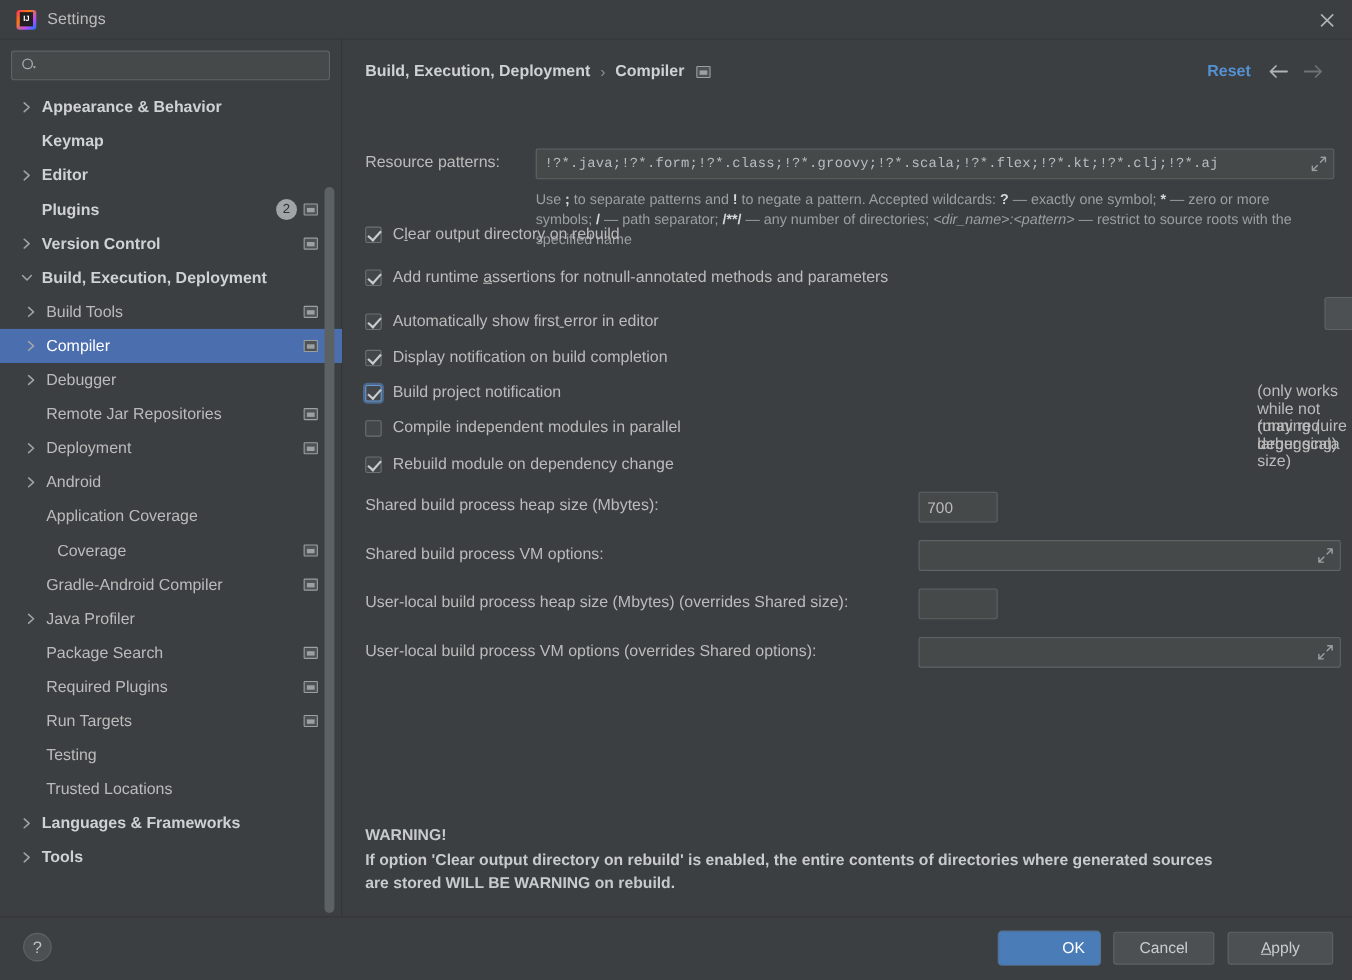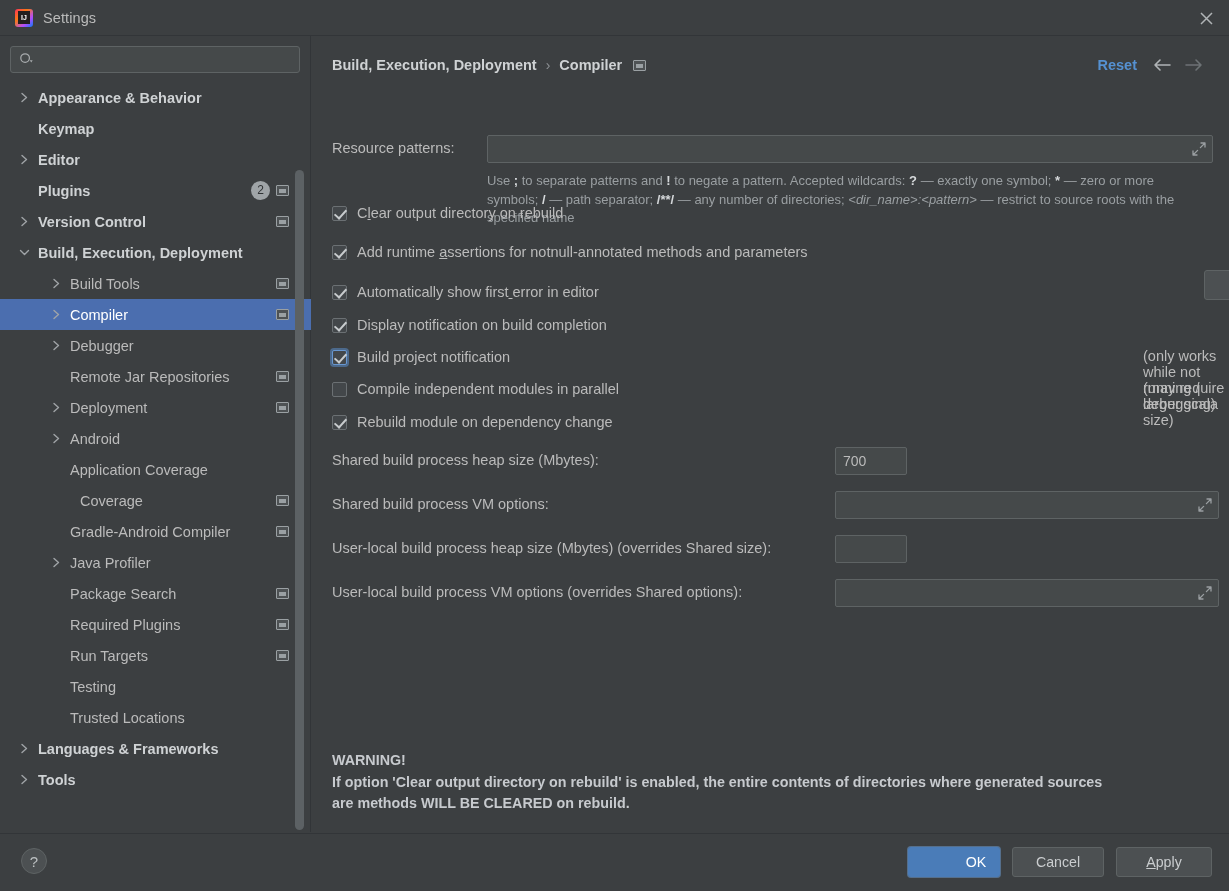--- a/index.html
+++ b/index.html
@@ -87,21 +87,21 @@
   .modicon {
     width: 13px; height: 11px; border: 1px solid #9aa0a3; border-radius: 1px;
     flex: 0 0 auto; position: relative; background: #4e5254;
   }
   .modicon::after {
     content: ""; position: absolute; left: 2px; top: 3px; right: 2px; bottom: 2px;
     background: #9aa0a3;
   }
   
   .ind0 { padding-left: 18px; }
-  .ind1 { padding-left: 50px; }
+  .ind1 { padding-left: 22px; }
 
   
   #sb-track {
     position: absolute; right: 3px; top: 52px; width: 9px; height: 778px;
     background: transparent;
   }
   #sb-thumb {
     position: absolute; right: 3px; top: 82px; width: 9px; height: 660px;
     background: #5c6164; border-radius: 5px; cursor: pointer;
   }
@@ -479,20 +479,21 @@
     <span id="nav-fwd">
       <svg width="20" height="14" viewBox="0 0 20 14" aria-hidden="true">
         <path d="M2 7 H17 M12 2 L17 7 L12 12" stroke="#6d7275" stroke-width="1.6" fill="none" stroke-linecap="round" stroke-linejoin="round"></path>
       </svg>
     </span>
   </div>
 
   <div id="resource-row">
     <span class="field-label">Resource patterns:</span>
     <div id="res-input-wrap">
+      <input id="res-input" type="text" value="!?*.java;!?*.form;!?*.class;!?*.groovy;!?*.scala;!?*.flex;!?*.kt;!?*.clj;!?*.aj" style="">
       <span class="expand-icn">
         <svg width="14" height="14" viewBox="0 0 14 14" aria-hidden="true">
           <path d="M13 1 L8.4 5.6 M13 1 L13 5 M13 1 L9 1" stroke="#9a9fa2" stroke-width="1.3" fill="none" stroke-linecap="round"></path>
           <path d="M1 13 L5.6 8.4 M1 13 L1 9 M1 13 L5 13" stroke="#9a9fa2" stroke-width="1.3" fill="none" stroke-linecap="round"></path>
         </svg>
       </span>
     </div>
   </div>
 
   <div id="help-text">Use <b>;</b> to separate patterns and <b>!</b> to negate a pattern. Accepted wildcards: <b>?</b> — exactly one symbol; <b>*</b> — zero or more symbols; <b>/</b> — path separator; <b>/**/</b> — any number of directories; <i>&lt;dir_name&gt;:&lt;pattern&gt;</i> — restrict to source roots with the specified name</div>
@@ -553,21 +554,21 @@
         <div class="wide-input"><input type="text" placeholder="" style=""><span class="expand-icn"><svg width="14" height="14" viewBox="0 0 14 14" aria-hidden="true">
               <path d="M13 1 L8.4 5.6 M13 1 L13 5 M13 1 L9 1" stroke="#9a9fa2" stroke-width="1.3" fill="none" stroke-linecap="round"></path>
               <path d="M1 13 L5.6 8.4 M1 13 L1 9 M1 13 L5 13" stroke="#9a9fa2" stroke-width="1.3" fill="none" stroke-linecap="round"></path>
             </svg></span></div>
       </div>
     </div>
 
   <div id="warning-block">
     <div>WARNING!</div>
     <div>If option 'Clear output directory on rebuild' is enabled, the entire contents of directories where generated sources</div>
-    <div>are methods WILL BE CLEARED on rebuild.</div>
+    <div>are stored WILL BE WARNING on rebuild.</div>
   </div>
 </div>
 
 <div id="bottombar">
   <div id="help-btn">?</div>
   <button id="ok-btn" class="dlg-btn">OK</button>
   <button id="cancel-btn" class="dlg-btn">Cancel</button>
   <button id="apply-btn" class="dlg-btn"><u>A</u>pply</button>
 </div>
 

